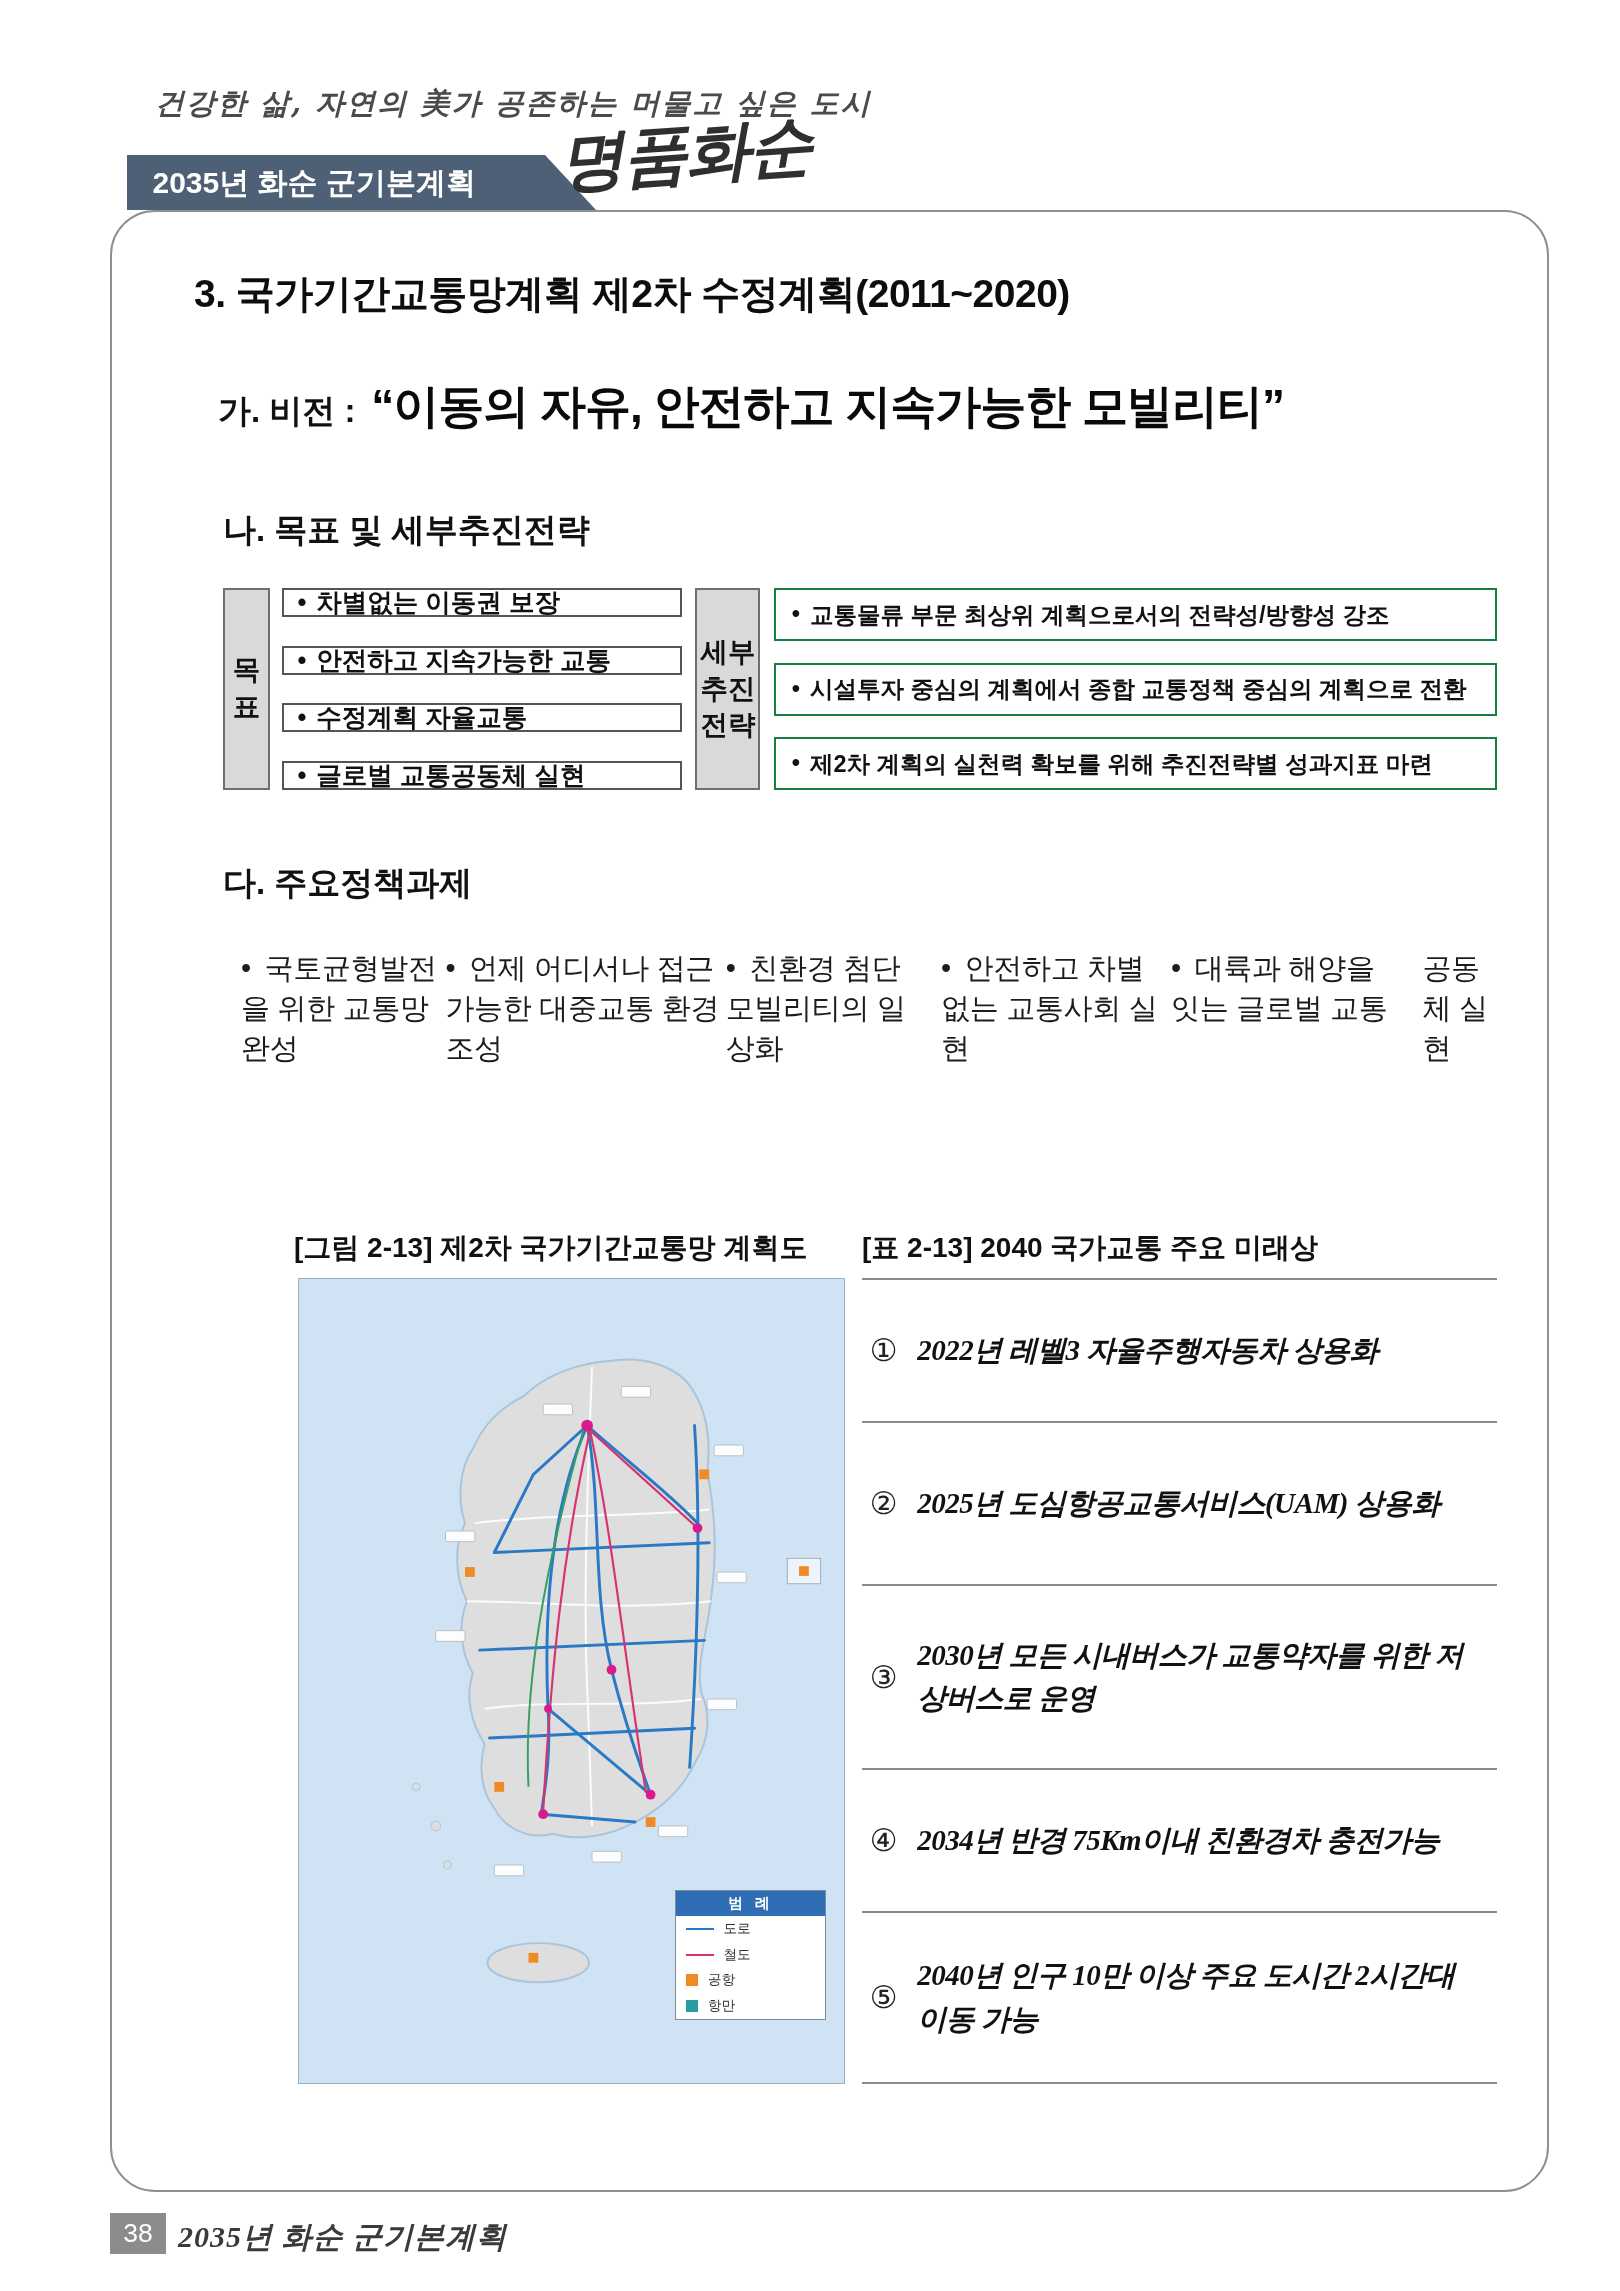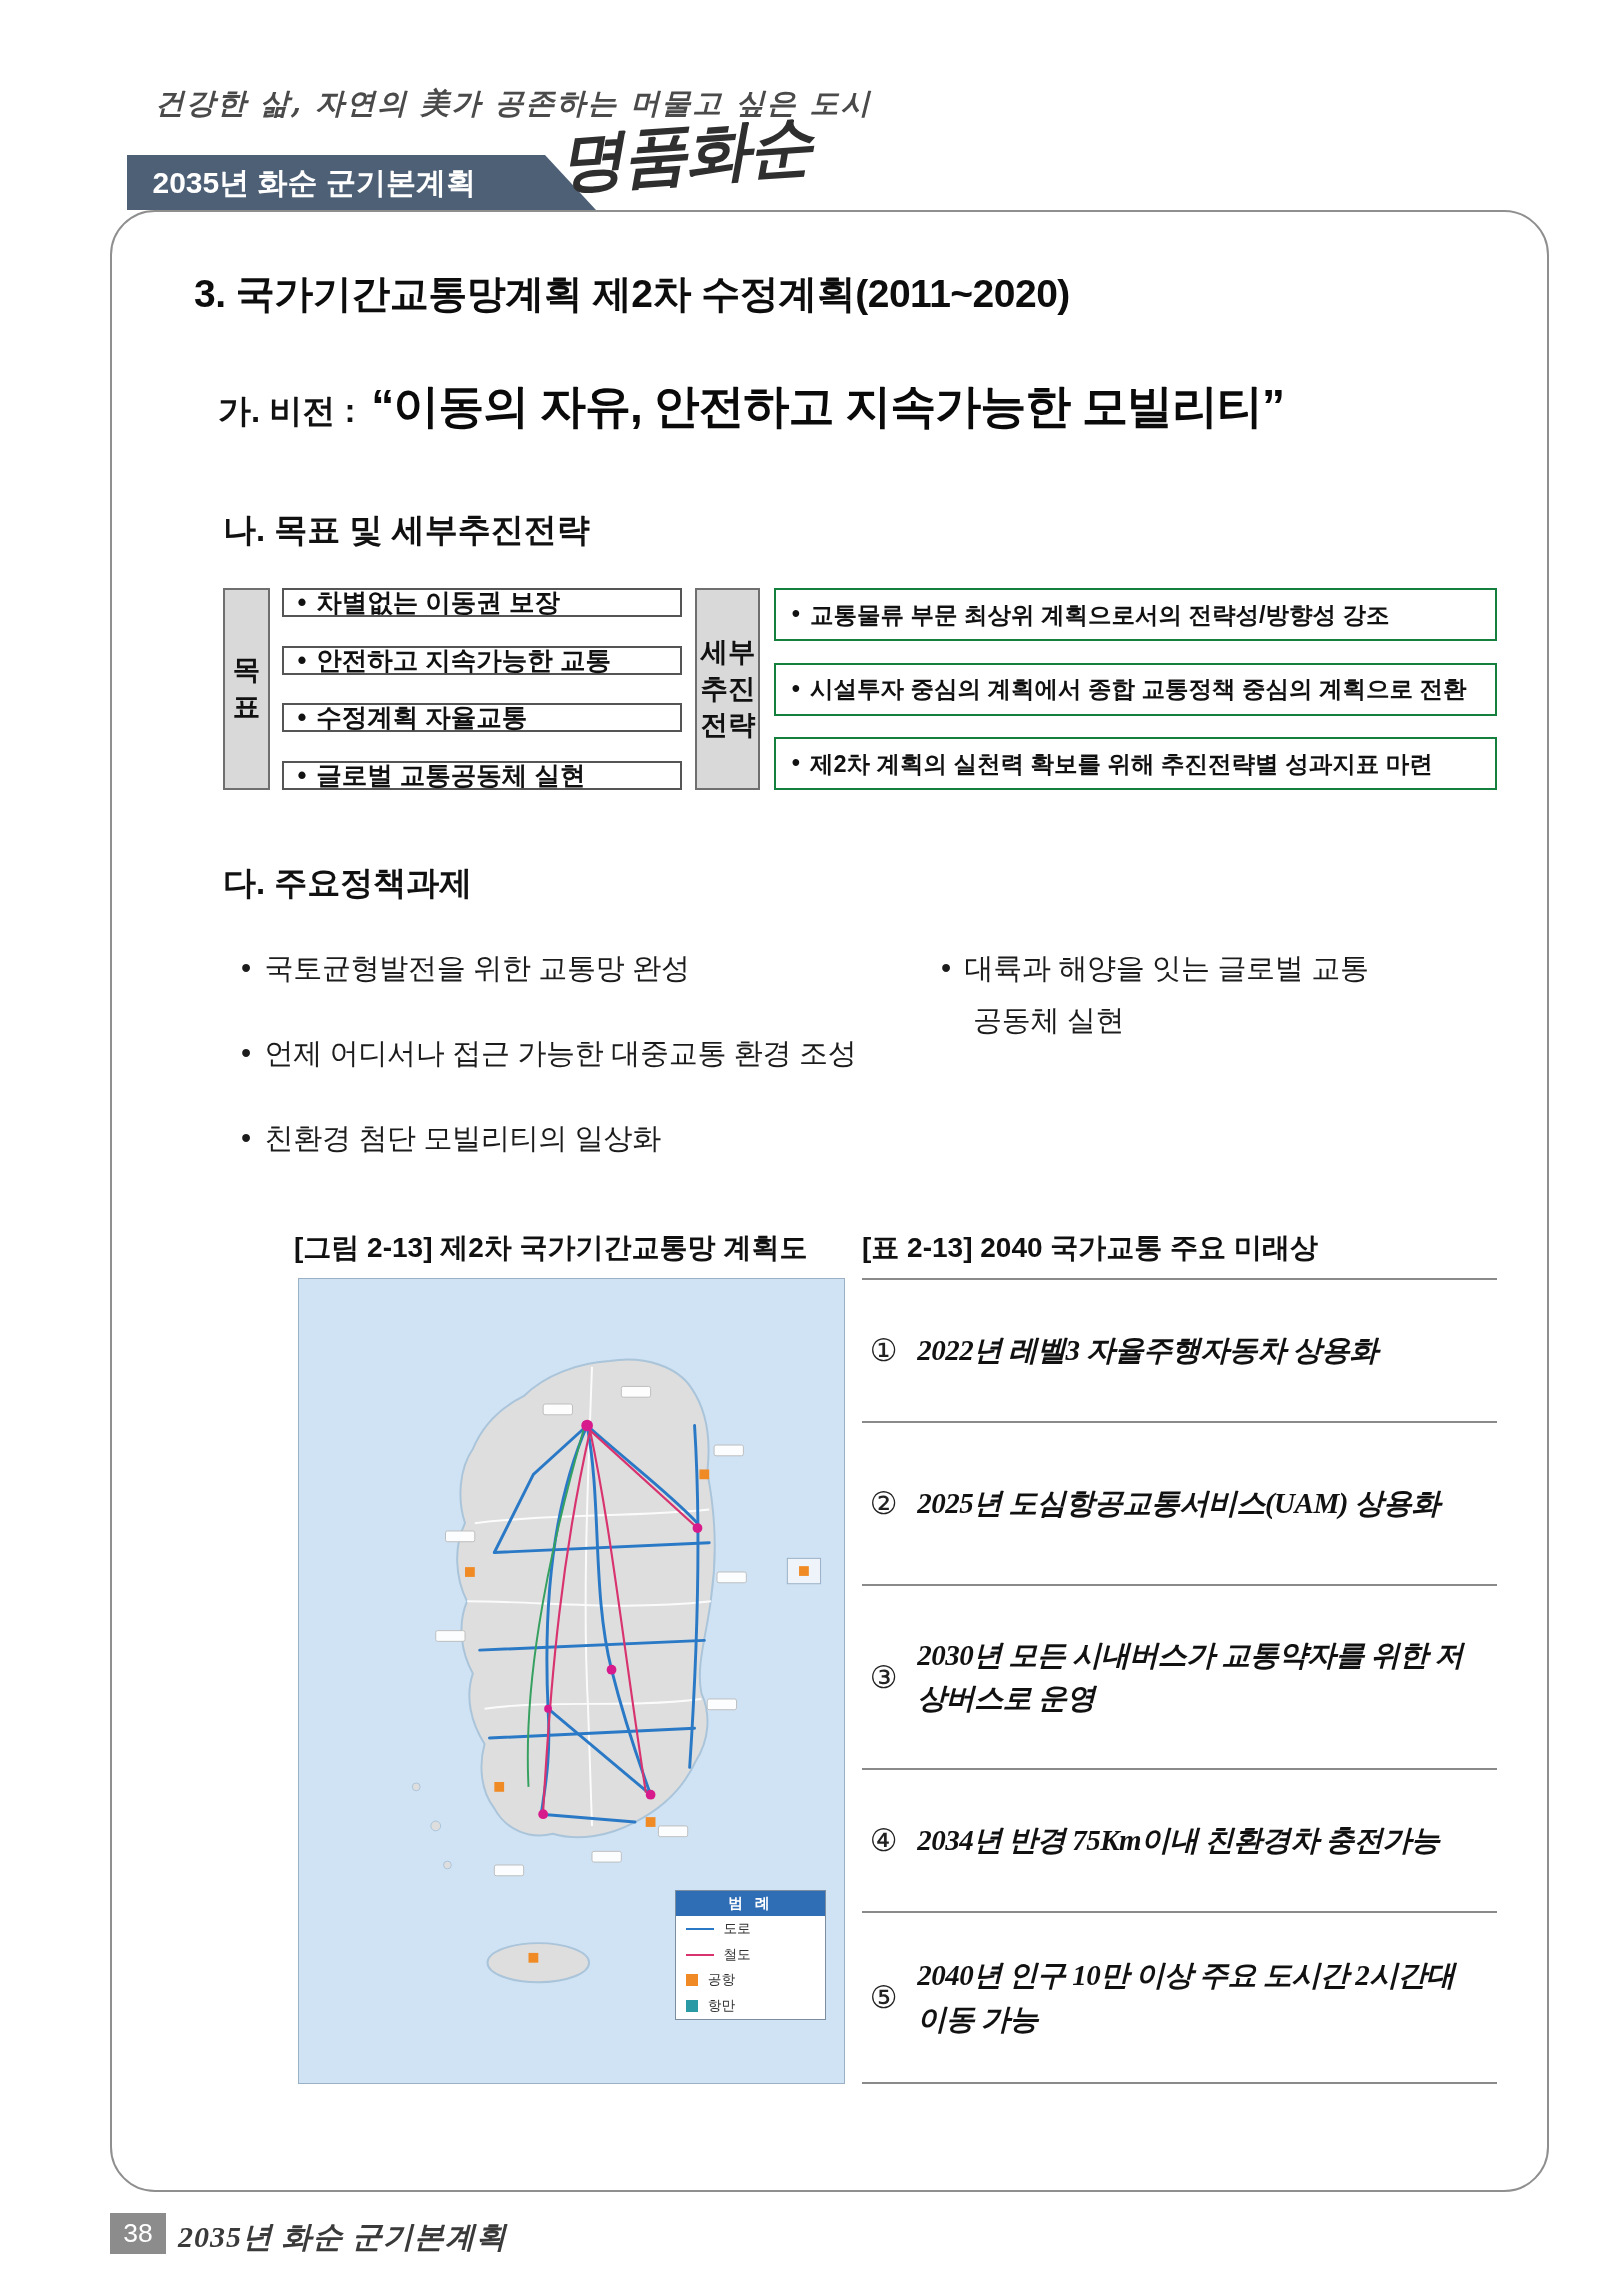--- a/index.html
+++ b/index.html
@@ -30,21 +30,21 @@
   .vlabel.goal .stack { width:1.05em; }
   .vlabel.strategy .stack { width:2.1em; }
   .goal-items { display:flex; flex-direction:column; justify-content:space-between; margin-left:11.8px; width:400px; }
   .goal-item { height:29px; border:2px solid #555; display:flex; align-items:center; padding:0 13.7px; font-size:25.5px; font-weight:600; color:#111; background:#fff; }
   .goal-item::before { content:"•"; margin-right:9.8px; }
   .strategy-items { display:flex; flex-direction:column; justify-content:space-between; margin-left:13.7px; flex:1; }
   .strategy-item { height:53px; border:2px solid #15803d; display:flex; align-items:center; padding:0 15.7px; font-size:23.5px; font-weight:600; color:#111; background:#fff; }
   .strategy-item::before { content:"•"; margin-right:9.8px; }
 
   .policies-heading { position:absolute; left:223px; top:861px; font-size:33px; font-weight:700; color:#111; }
-  .policy-col { position:absolute; top:949px; display:flex; flex-direction:column; }
+  .policy-col { position:absolute; top:949px; display:flex; flex-direction:row; }
   .policy-col.left  { left:241px; width:676px; }
   .policy-col.right { left:941px; width:559px; }
   .policy { font-size:29px; font-weight:500; color:#1c1c1c; margin-bottom:45px; letter-spacing:-0.3px; }
   .policy::before { content:"•"; margin-right:13.7px; }
   .policy.tight { margin-bottom:11.8px; }
   .policy.cont { padding-left:32px; }
   .policy.cont::before { content:""; margin:0; }
 
   .fig-caption { position:absolute; left:294px; top:1229px; font-size:28px; font-weight:600; color:#111; }
   .tbl-caption { position:absolute; left:862px; top:1229px; font-size:28px; font-weight:600; color:#111; }
@@ -117,20 +117,21 @@
   </div>
 
   <div class="policies-heading">다. 주요정책과제</div>
 
   <div class="policy-col left">
     <div class="policy">국토균형발전을 위한 교통망 완성</div>
     <div class="policy">언제 어디서나 접근 가능한 대중교통 환경 조성</div>
     <div class="policy">친환경 첨단 모빌리티의 일상화</div>
   </div>
   <div class="policy-col right">
+    <div class="policy">안전하고 차별없는 교통사회 실현</div>
     <div class="policy tight">대륙과 해양을 잇는 글로벌 교통</div>
     <div class="policy cont">공동체 실현</div>
   </div>
 
   <div class="fig-caption">[그림 2-13] 제2차 국가기간교통망 계획도</div>
   <div class="tbl-caption">[표 2-13] 2040 국가교통 주요 미래상</div>
 
   <div class="map">
     <svg viewBox="0 0 558 822" aria-hidden="true">
 

